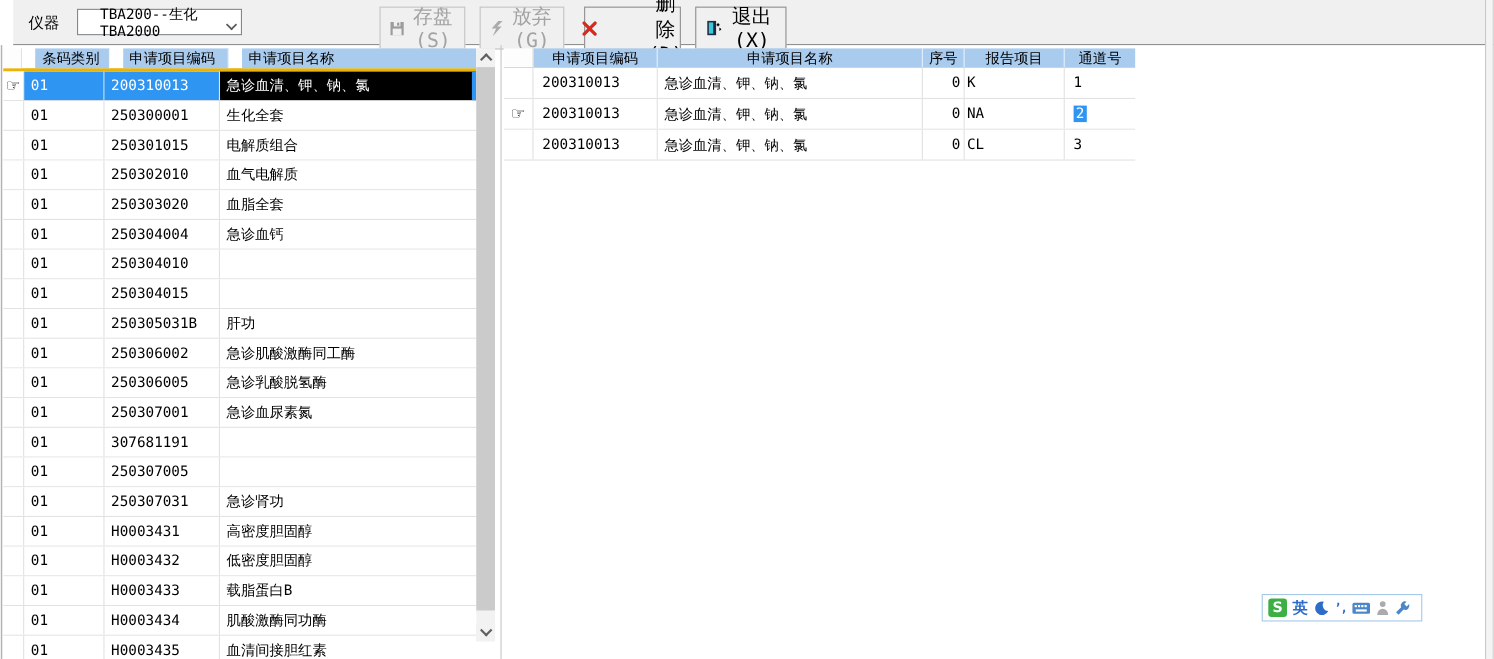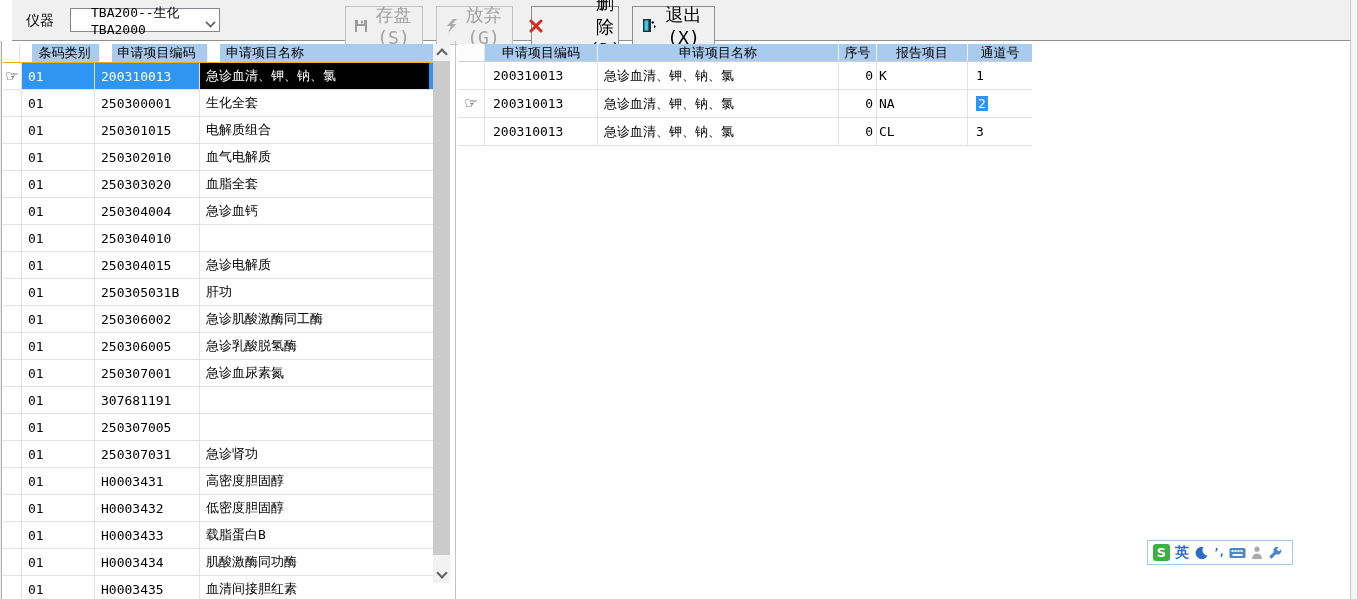--- a/index.html
+++ b/index.html
@@ -53,21 +53,21 @@
   
   .cell{box-sizing:border-box;border-right:1px solid #E2E2E2;overflow:hidden;
         white-space:nowrap;display:flex;align-items:center;}
   .hcell{box-sizing:border-box;background:#A9CBEE;border-right:1px solid #EDF4FC;
          display:flex;align-items:center;overflow:hidden;white-space:nowrap;}
   .hcell.blank{background:#FDFDFD;border-right:1px solid #E2E2E2;}
   .hand{font-family:"DejaVu Sans",sans-serif;font-size:15px;line-height:1;}
   
   .ltable{position:absolute;left:3px;top:44px;width:430px;}
   .lrow{display:flex;height:26px;border-bottom:1px solid #E2E2E2;background:#fff;}
-  .lhead{height:18px;border-bottom:1px solid #eab308;gap:12px;}
+  .lhead{height:18px;border-bottom:3px solid #eab308;gap:12px;}
   .l-ind{width:19px;justify-content:center;padding:0;}
   .l-cat{width:73px;padding-left:6px;}
   .l-code{width:105px;padding-left:6px;}
   .l-name{width:233px;padding-left:6px;border-right:none;}
   .lrow.sel .l-cat,.lrow.sel .l-code{background:#2E95F2;color:#fff;}
   .lrow.sel .l-name{background:#000;color:#fff;border-right:4px solid #2E95F2;}
   
   .sbar{position:absolute;left:433px;top:44px;width:17px;height:539px;background:#F2F2F2;}
   .sb-btn{position:absolute;left:0;width:17px;height:17px;background:#F2F2F2;}
   .sb-up{top:0;}
@@ -206,21 +206,20 @@
     </div>
     <div class="lrow">
       <div class="cell l-ind"></div>
       <div class="cell l-cat">01</div>
       <div class="cell l-code">250304010</div>
     </div>
     <div class="lrow">
       <div class="cell l-ind"></div>
       <div class="cell l-cat">01</div>
       <div class="cell l-code">250304015</div>
-      <div class="cell l-name">急诊电解质</div>
     </div>
     <div class="lrow">
       <div class="cell l-ind"></div>
       <div class="cell l-cat">01</div>
       <div class="cell l-code">250305031B</div>
       <div class="cell l-name">肝功</div>
     </div>
     <div class="lrow">
       <div class="cell l-ind"></div>
       <div class="cell l-cat">01</div>

